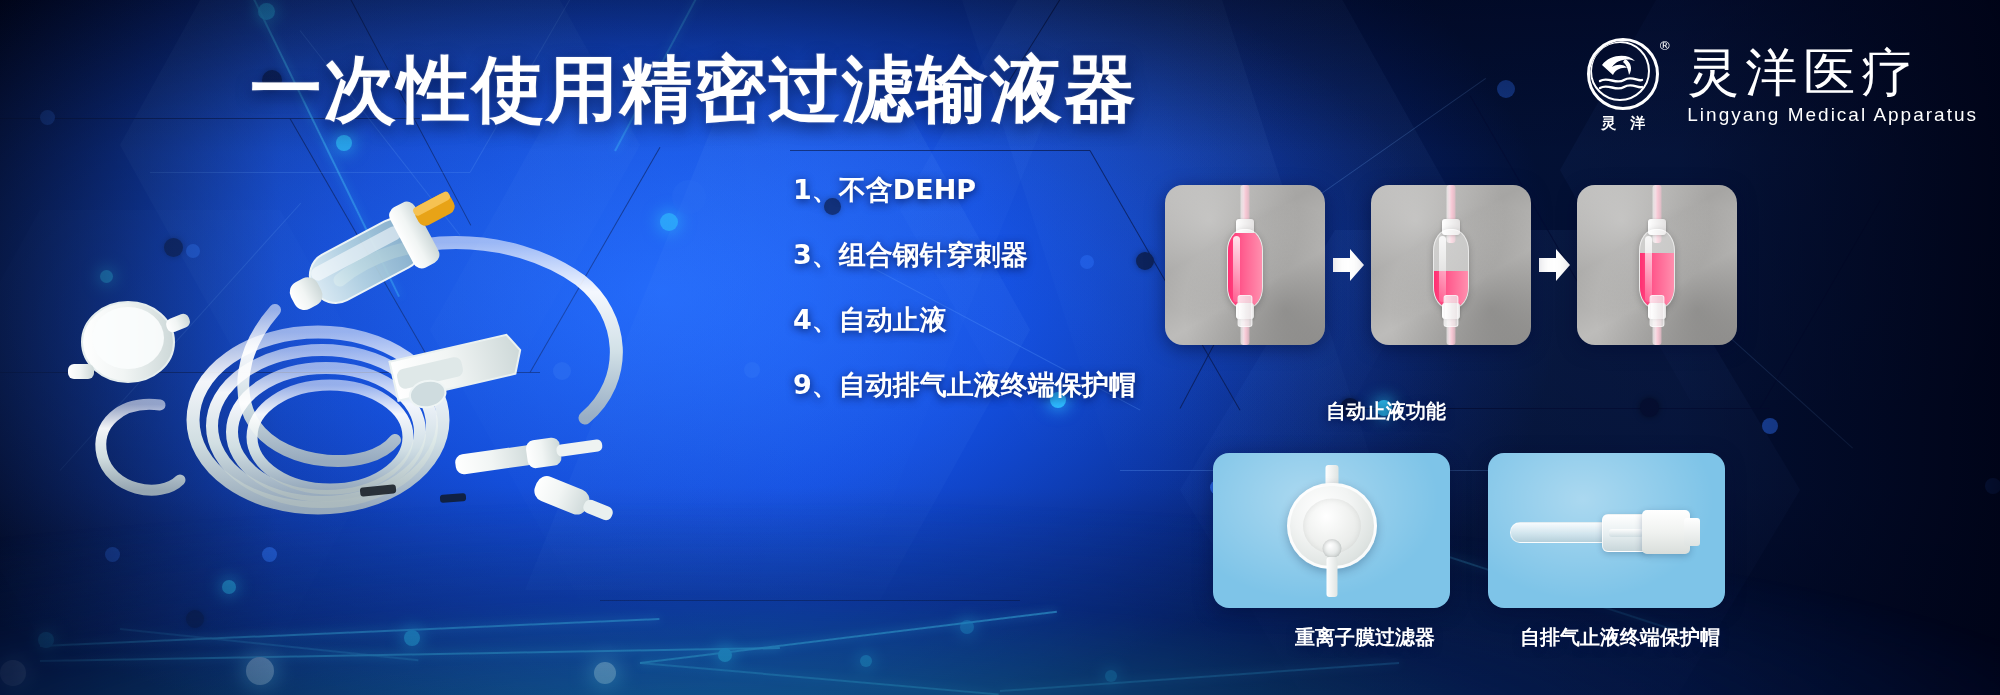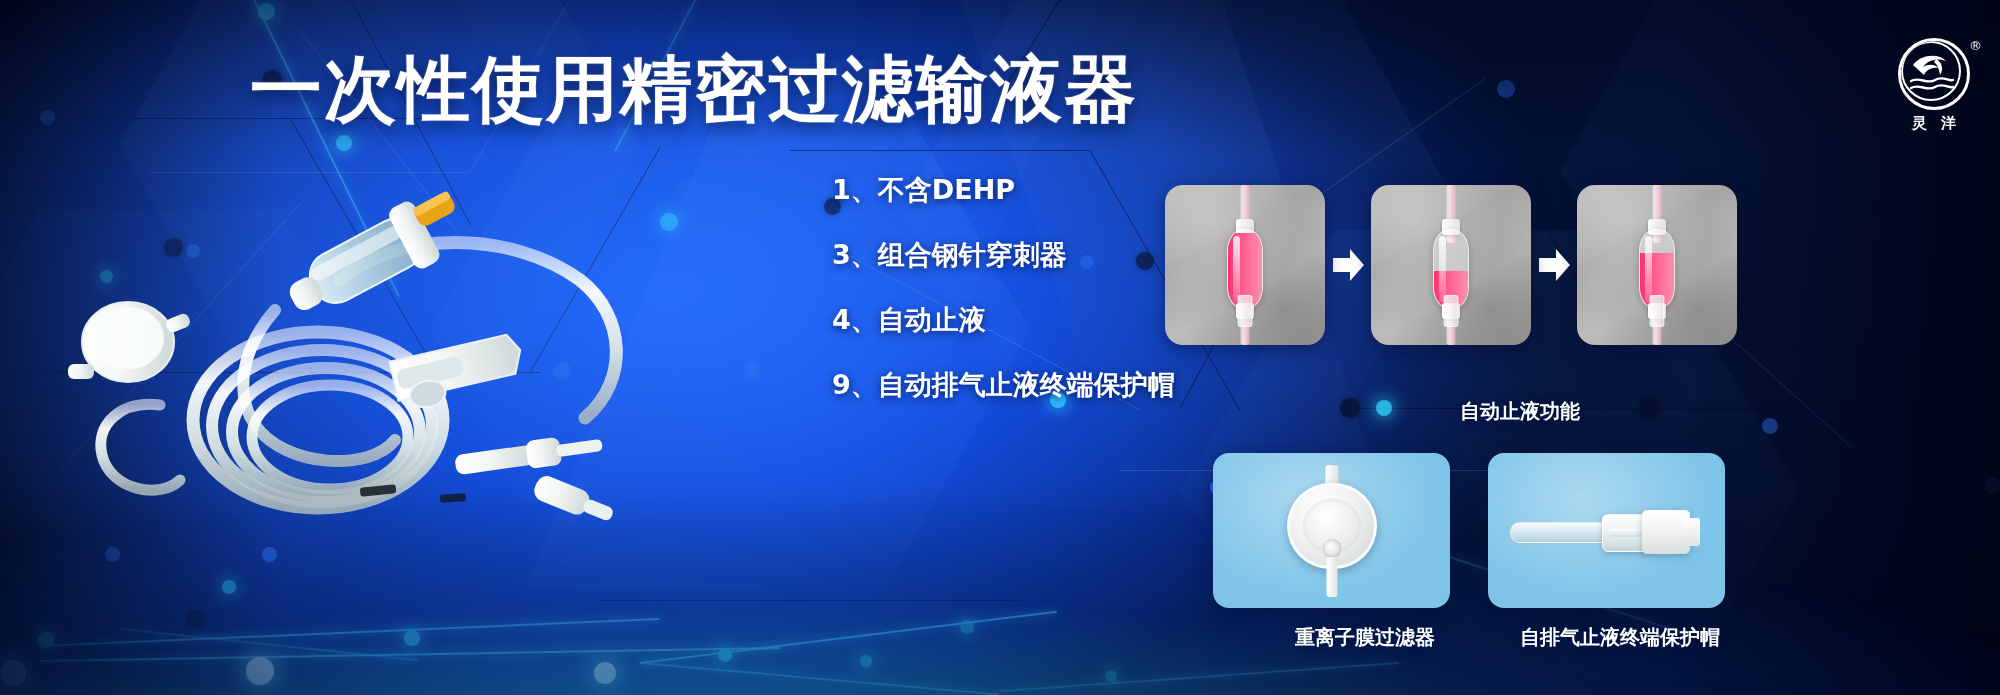--- a/index.html
+++ b/index.html
@@ -134,21 +134,21 @@
     color: #ffffff;
     letter-spacing: 2.0px;
     margin-top: 4px;
     white-space: nowrap;
     font-family: "Liberation Sans", sans-serif;
   }
 
   
   .features {
     position: absolute;
-    left: 832px;
+    left: 793px;
     top: 176px;
     width: 380px;
   }
   .feature-item {
     font-size: 27px;
     font-weight: 700;
     color: #ffffff;
     line-height: 1;
     margin-bottom: 38px;
     white-space: nowrap;
@@ -247,21 +247,21 @@
 
   .caption {
     position: absolute;
     font-size: 20px;
     font-weight: 700;
     color: #ffffff;
     white-space: nowrap;
     text-shadow: 0 2px 8px rgba(0,16,70,.85);
     font-family: "DejaVu Sans", "Liberation Sans", sans-serif;
   }
-  .caption-top { left: 1460px; top: 398px; }
+  .caption-top { left: 1326px; top: 398px; }
 
   .panel-row {
     position: absolute;
     left: 1213px;
     top: 453px;
     display: flex;
     gap: 38px;
   }
   .panel {
     position: relative;
@@ -461,20 +461,24 @@
           <circle cx="30" cy="30" r="29" fill="none" stroke="#ffffff" stroke-width="2"></circle>
           <path d="M12 24 C20 13, 38 12, 45 20 C39 17, 27 18, 22 26 C27 23, 34 23, 37 27 C31 26, 25 29, 23 34 Z" fill="#ffffff"></path>
           <path d="M35 18 C41 21, 43 28, 39 34 C38 28, 36 23, 33 21 Z" fill="#ffffff"></path>
           <path d="M10 40 C18 35, 26 44, 34 39 C42 34, 48 41, 52 39" fill="none" stroke="#ffffff" stroke-width="2.4" stroke-linecap="round"></path>
           <path d="M10 47 C18 42, 26 51, 34 46 C42 41, 48 48, 52 46" fill="none" stroke="#ffffff" stroke-width="2.4" stroke-linecap="round"></path>
         </svg>
       </div>
       <div class="logo-reg">®</div>
       <div class="logo-sub">灵洋</div>
     </div>
+    <div class="brand-text">
+      <div class="brand-cn">灵洋医疗</div>
+      <div class="brand-en">Lingyang Medical Apparatus</div>
+    </div>
   </div>
 
   <div class="product">
     <svg width="600" height="400" viewBox="0 0 600 400">
       <defs>
         <linearGradient id="tubeG" x1="0" y1="0" x2="0" y2="1">
           <stop offset="0%" stop-color="#ffffff" stop-opacity=".55"></stop>
           <stop offset="28%" stop-color="#ffffff" stop-opacity=".95"></stop>
           <stop offset="62%" stop-color="#dbe7e6" stop-opacity=".95"></stop>
           <stop offset="100%" stop-color="#aebcbe" stop-opacity=".85"></stop>

